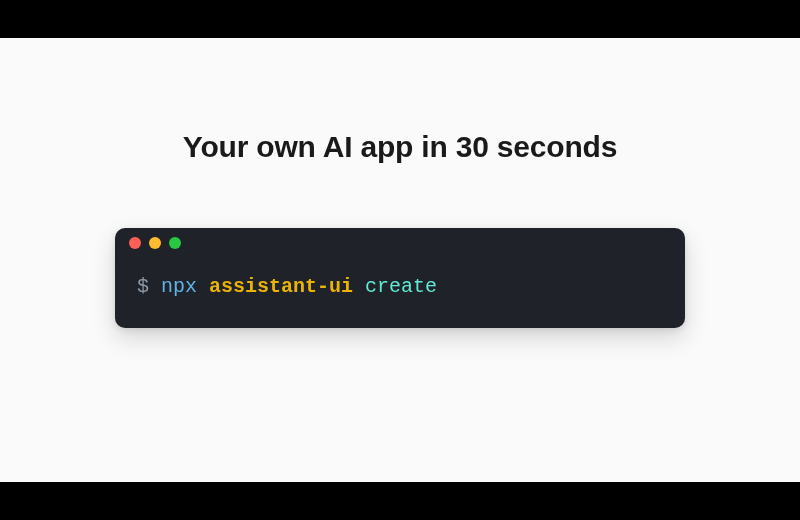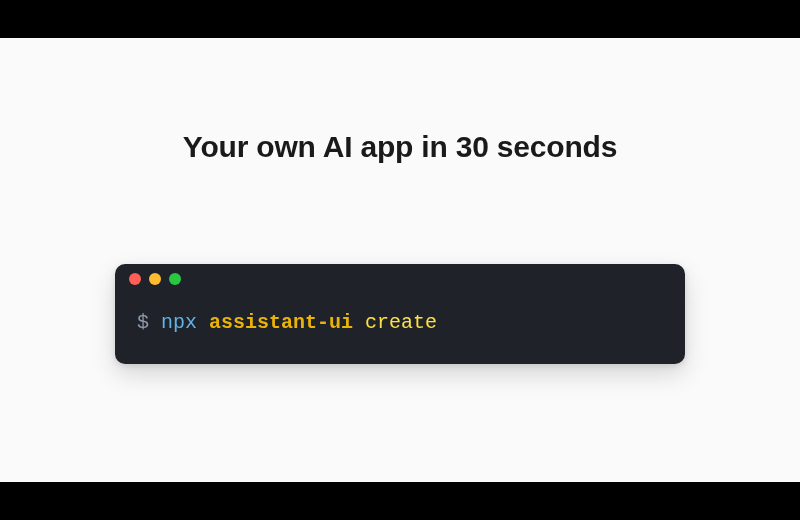--- a/index.html
+++ b/index.html
@@ -26,21 +26,20 @@
       flex-shrink: 0;
     }
     .content {
       flex: 1;
       background: #fafafa;
       display: flex;
       flex-direction: column;
       align-items: center;
       justify-content: flex-start;
       padding-top: 92px;
-      gap: 36px;
     }
     .headline {
       font-size: 30px;
       font-weight: 700;
       color: #1a1a1a;
       letter-spacing: -0.2px;
       margin-bottom: 64px;
       text-align: center;
     }
     .terminal {
@@ -79,21 +78,21 @@
     }
     .cmd-npx {
       color: #5fb3e6;
       font-weight: 400;
     }
     .cmd-pkg {
       color: #eab308;
       font-weight: 700;
     }
     .cmd-sub {
-      color: #fde047;
+      color: #5eead4;
       font-weight: 400;
     }
   </style>
 </head>
 <body>
 
 <div class="frame">
   <div class="letterbox-top"></div>
 
   <div class="content">

